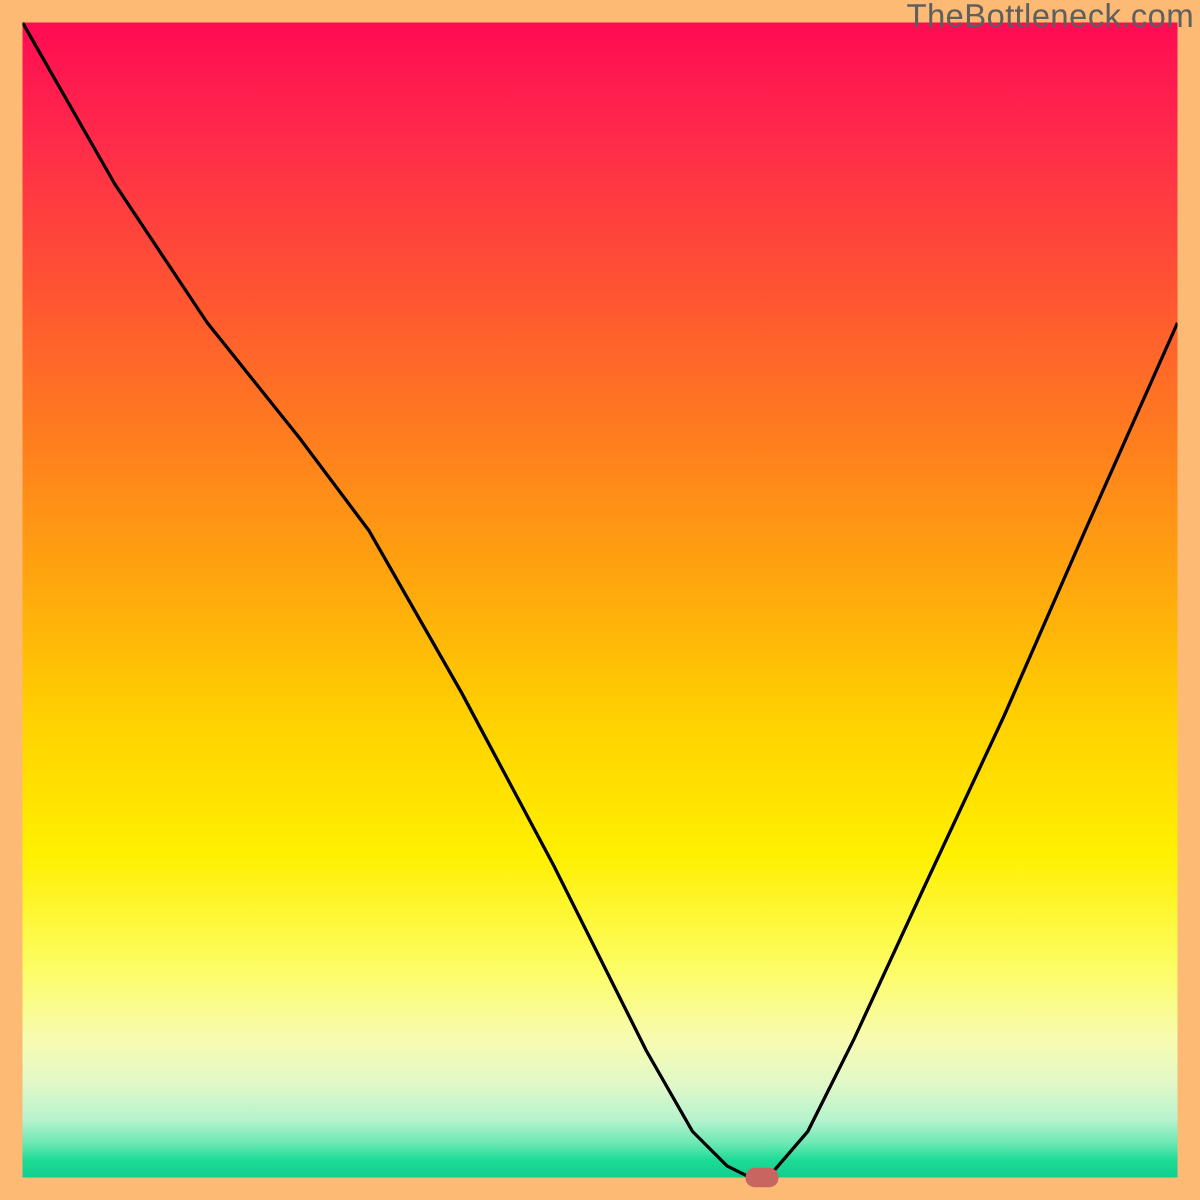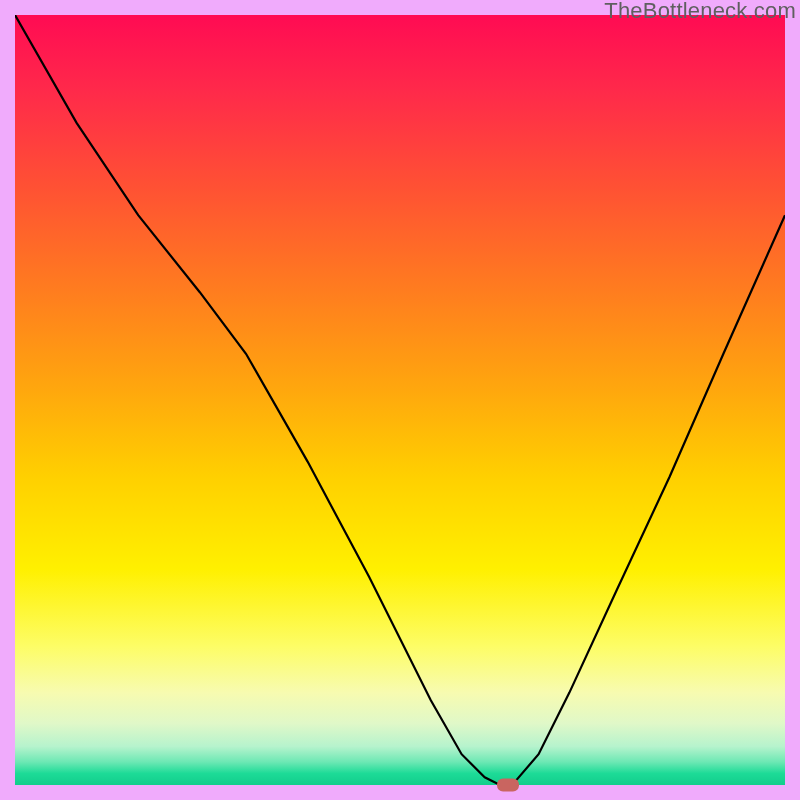--- a/index.html
+++ b/index.html
@@ -7,21 +7,21 @@
     padding: 0;
     width: 800px;
     height: 800px;
     background: #000000;
     overflow: hidden;
     font-family: Arial, Helvetica, sans-serif;
   }
   .frame {
     position: absolute;
     inset: 0;
-    background: #f0abfc;
+    background: #fdba74;
   }
   .plot-area {
     position: absolute;
     left: 15px;
     top: 15px;
     width: 770px;
     height: 770px;
   }
   .gradient-bg {
     position: absolute;

